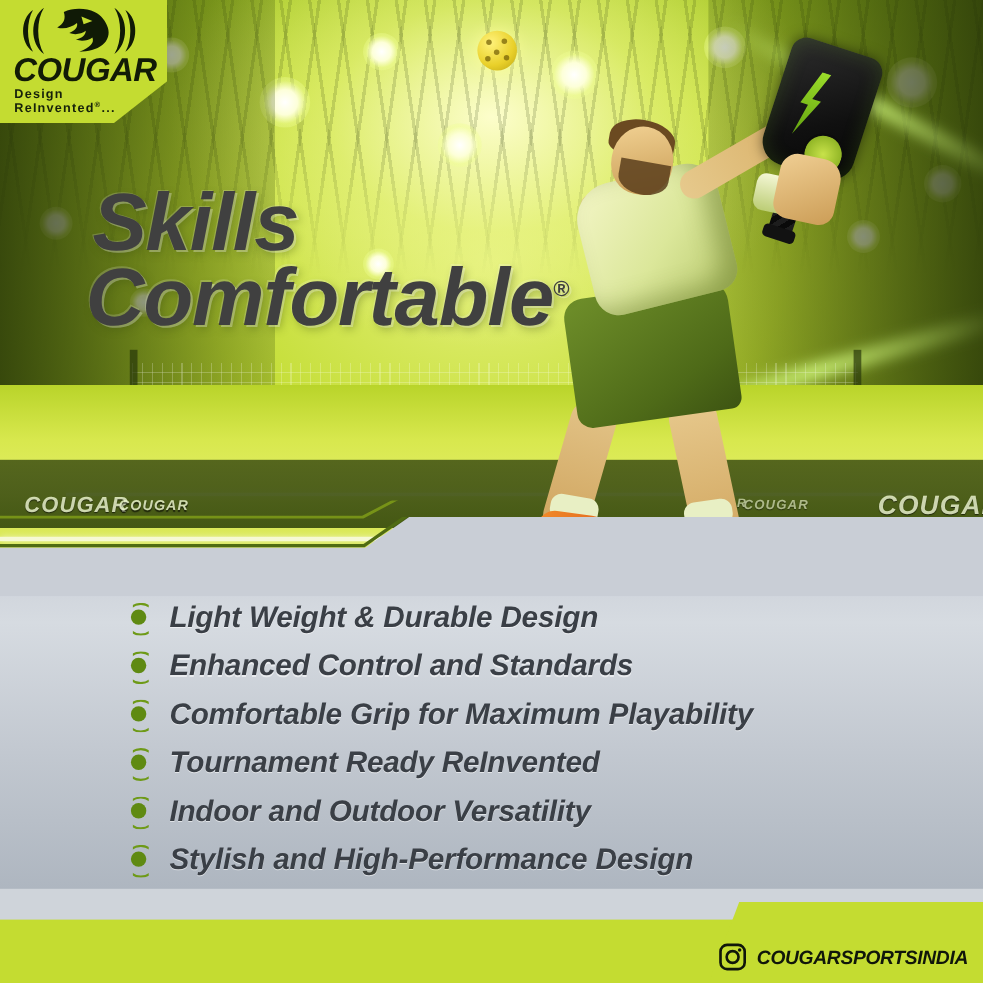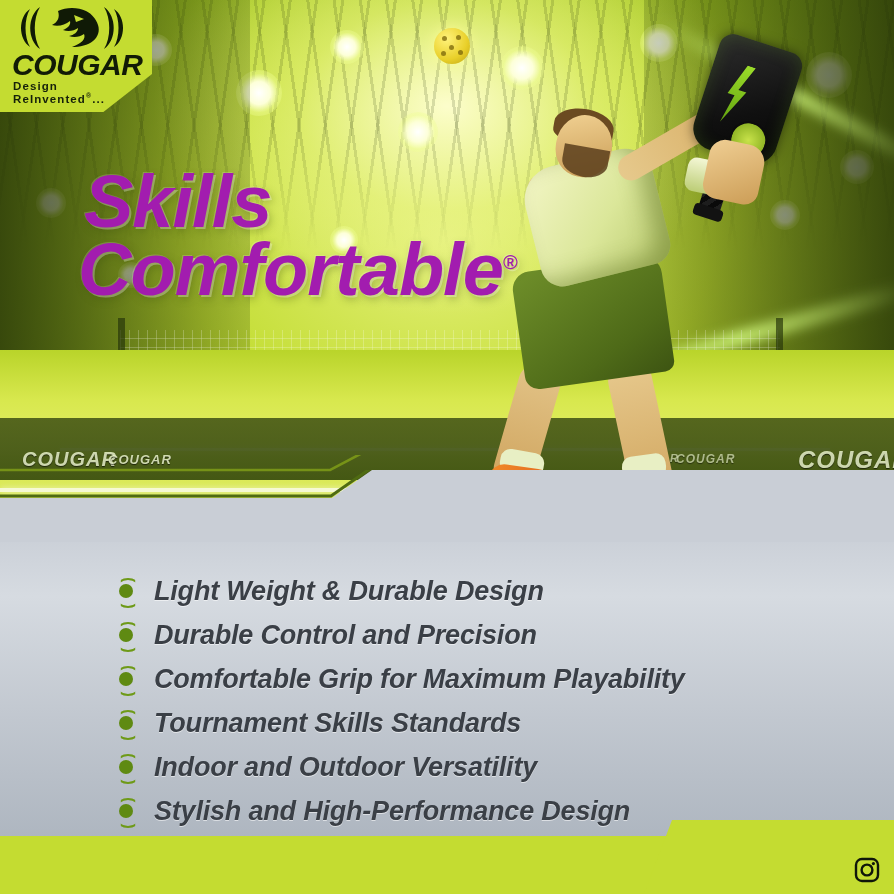--- a/index.html
+++ b/index.html
@@ -213,35 +213,35 @@
     color:#16210a;
   }
   .logo-tag sup{font-size:7px;vertical-align:super;}
 
   
   .headline{
     position:absolute;left:84px;top:168px;z-index:7;
     font-family:"Liberation Sans",sans-serif;
     font-weight:bold;font-style:italic;
     font-size:74px;line-height:.92;letter-spacing:-1px;
-    color:#a21caf;
+    color:#404040;
     text-shadow:2px 2px 0 rgba(255,255,255,.30), -1px -1px 0 rgba(255,255,255,.18), 3px 4px 8px rgba(60,80,15,.35);
   }
   .headline .l2{display:block;position:relative;left:-6px;}
   .headline .reg{font-size:20px;vertical-align:super;}
 
   
   .divider{
     position:absolute;left:0;top:470px;width:894px;height:72px;z-index:6;
     pointer-events:none;
   }
 
   
   .features{
-    position:absolute;left:0;top:528px;width:894px;height:310px;
+    position:absolute;left:0;top:498px;width:894px;height:310px;
     background:linear-gradient(180deg,#c9ced6 0%,#d6dbe1 22%,#c2c8d0 60%,#aeb6c0 100%);
   }
   .feat-list{
     position:absolute;left:112px;top:42px;width:760px;
   }
   .feat-row{
     display:flex;align-items:center;height:42px;margin-bottom:2px;
   }
   .bullet{
     position:relative;width:28px;height:28px;margin-right:14px;flex:0 0 28px;
@@ -385,37 +385,37 @@
             <span class="dot"></span>
           </span>
         <span class="feat-text">Light Weight &amp; Durable Design</span>
       </div>
 
       <div class="feat-row">
         <span class="bullet">
             <span class="ring"></span>
             <span class="dot"></span>
           </span>
-        <span class="feat-text">Durable Control and Precision</span>
+        <span class="feat-text">Enhanced Control and Standards</span>
       </div>
 
       <div class="feat-row">
         <span class="bullet">
             <span class="ring"></span>
             <span class="dot"></span>
           </span>
         <span class="feat-text">Comfortable Grip for Maximum Playability</span>
       </div>
 
       <div class="feat-row">
         <span class="bullet">
             <span class="ring"></span>
             <span class="dot"></span>
           </span>
-        <span class="feat-text">Tournament Skills Standards</span>
+        <span class="feat-text">Tournament Ready ReInvented</span>
       </div>
 
       <div class="feat-row">
         <span class="bullet">
             <span class="ring"></span>
             <span class="dot"></span>
           </span>
         <span class="feat-text">Indoor and Outdoor Versatility</span>
       </div>
 
@@ -452,15 +452,16 @@
   </div>
 
   <div class="bottom-bar"></div>
   <div class="bottom-bar-tab"></div>
   <div class="social">
     <svg class="ig-icon" viewBox="0 0 26 26">
       <rect x="2" y="2" width="22" height="22" rx="6" ry="6" fill="none" stroke="#10160a" stroke-width="2.4"></rect>
       <circle cx="13" cy="13" r="5.4" fill="none" stroke="#10160a" stroke-width="2.4"></circle>
       <circle cx="19.4" cy="6.6" r="1.6" fill="#10160a"></circle>
     </svg>
+    <span class="social-handle">COUGARSPORTSINDIA</span>
   </div>
 
 </div>
 
 </body></html>

